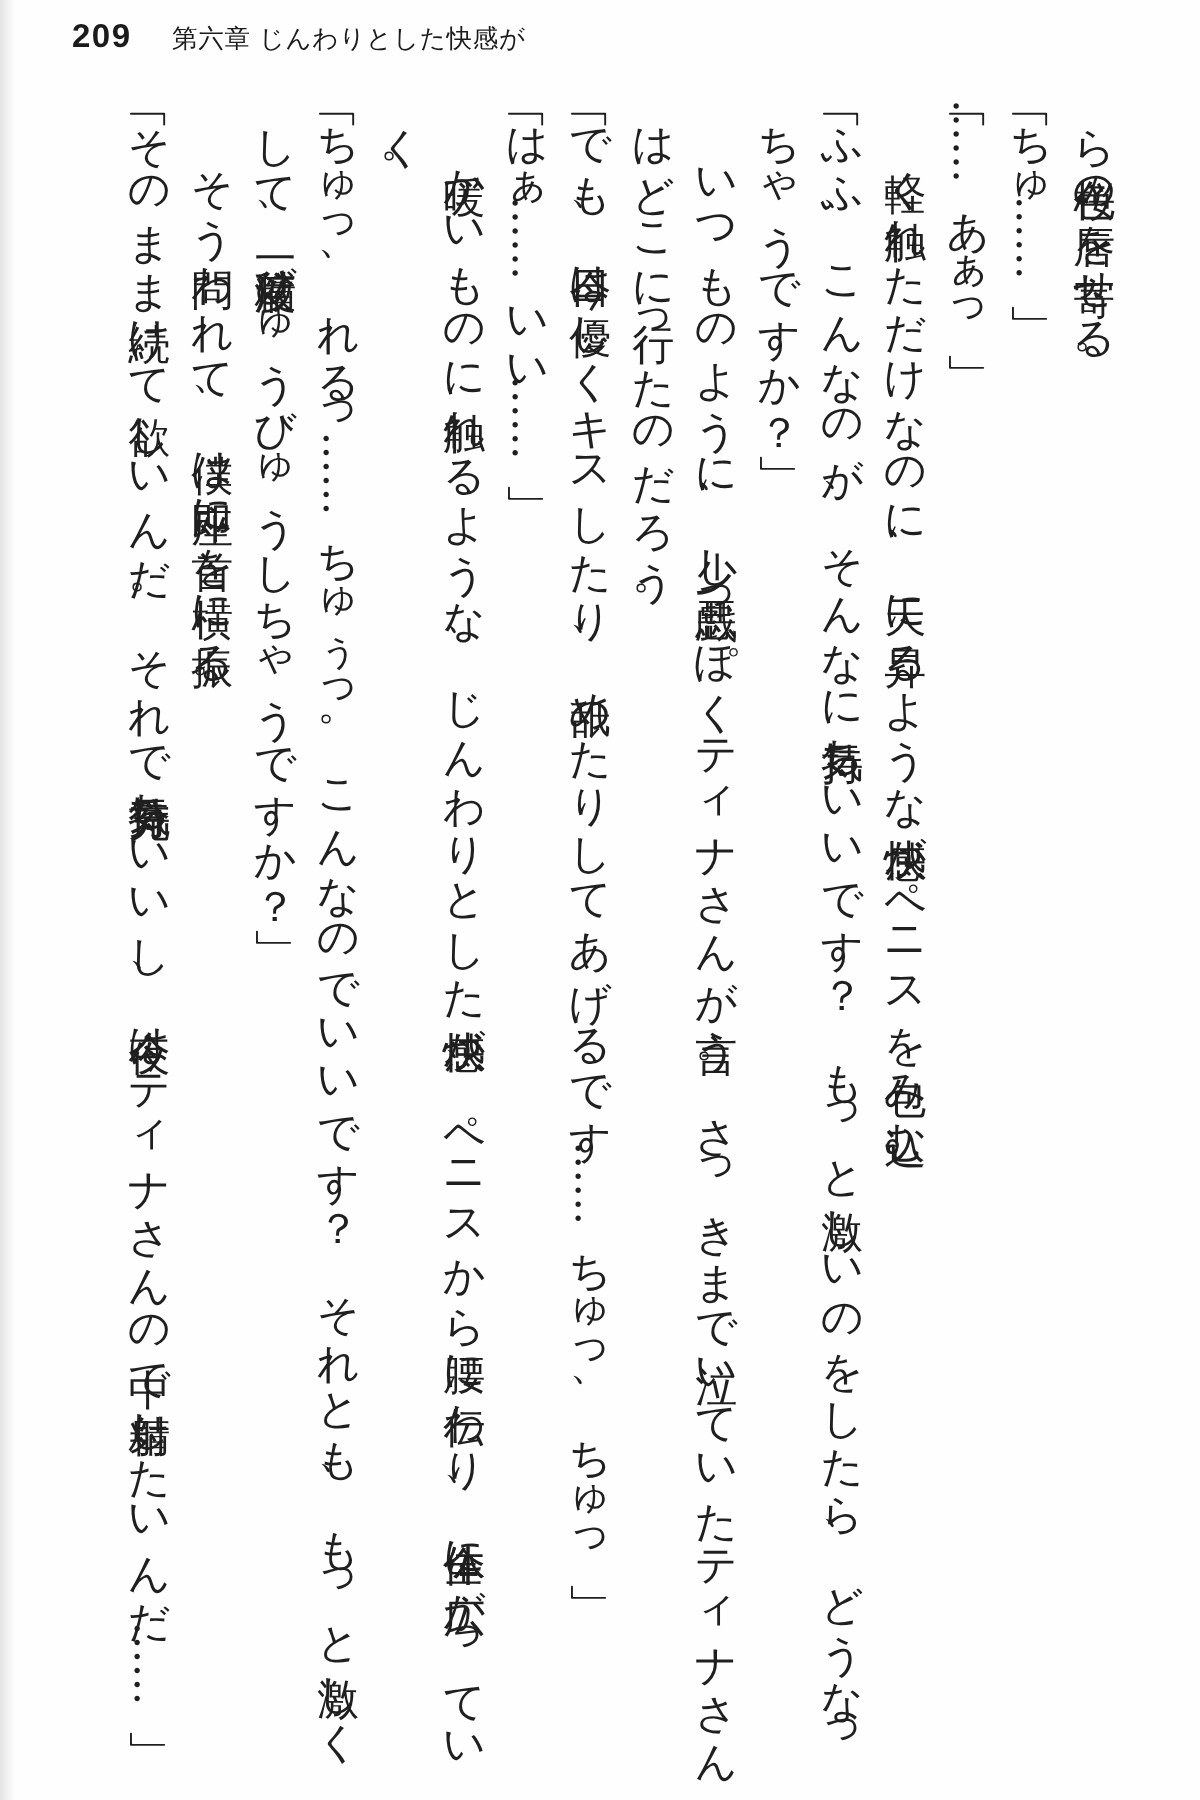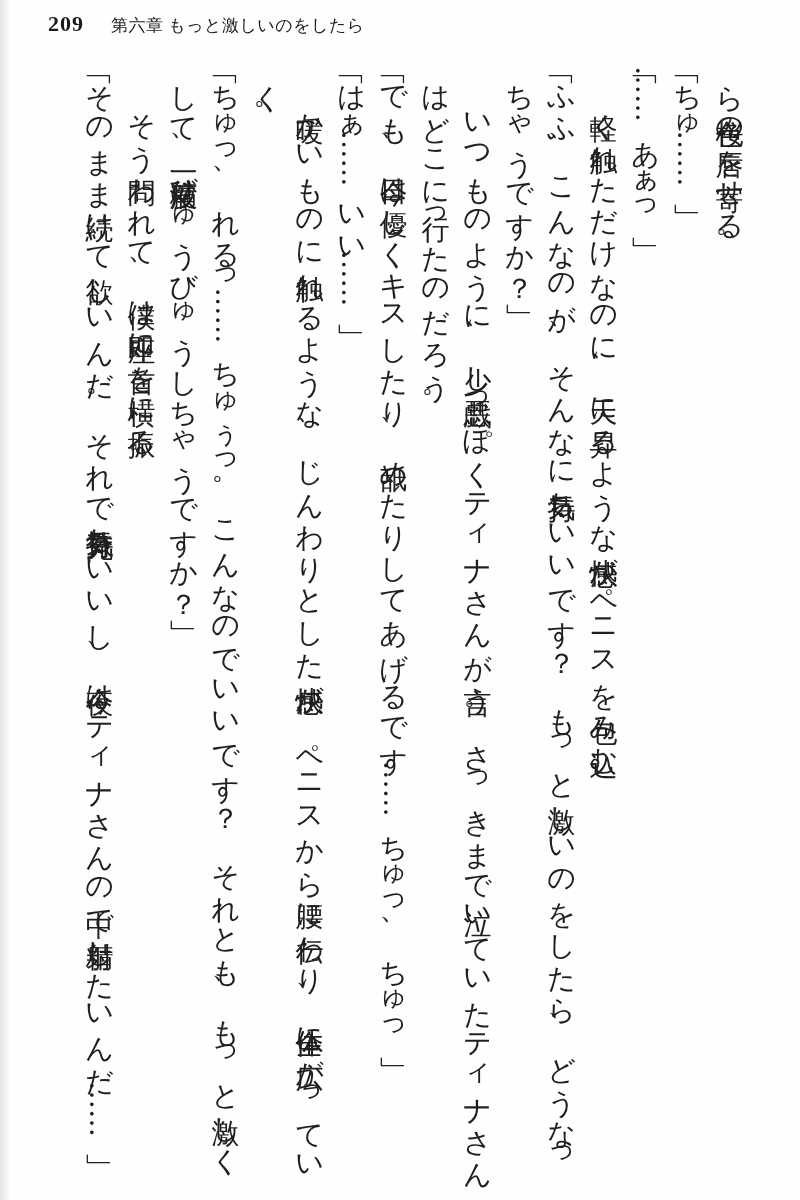--- a/index.html
+++ b/index.html
@@ -23,21 +23,21 @@
     pointer-events: none;
   }
   .running-head {
     position: absolute;
     top: 11px;
     left: 48px;
     display: flex;
     align-items: baseline;
     gap: 27px;
     color: #1b1b1b;
-    font-family: Liberation Serif, serif;
+    font-family: Liberation Sans, sans-serif;
     white-space: nowrap;
     text-align: right;
   }
   .page-number {
     font-size: 22px;
     font-weight: 700;
     letter-spacing: 1px;
   }
   .chapter-title {
     font-size: 17px;
@@ -64,21 +64,21 @@
   .para.continuation { text-indent: 0; }
 </style>
 </head>
 <body>
 
 <div class="page">
   <div class="gutter-shadow"></div>
 
   <header class="running-head">
     <span class="page-number">209</span>
-    <span class="chapter-title">第六章 もっと激しいのをしたら</span>
+    <span class="chapter-title">第六章 じんわりとした快感が</span>
   </header>
 
   <main class="text-block">
     <p class="para continuation">ら桜色の唇を寄せる。</p>
     <p class="para dialogue">「ちゅ……」</p>
     <p class="para dialogue">「……あぁっ」</p>
     <p class="para narrative">軽く触れただけなのに、天に昇るような快感がペニスを包み込む。</p>
     <p class="para dialogue">「ふふ、こんなのが、そんなに気持ちいいです？　もっと激しいのをしたら、どうなっちゃうですか？」</p>
     <p class="para narrative">いつものように、少し悪戯っぽくティナさんが言う。さっきまで泣いていたティナさんはどこに行ったのだろう。</p>
     <p class="para dialogue">「でも、今日は優しくキスしたり、舐めたりしてあげるです……ちゅっ、ちゅっ」</p>

